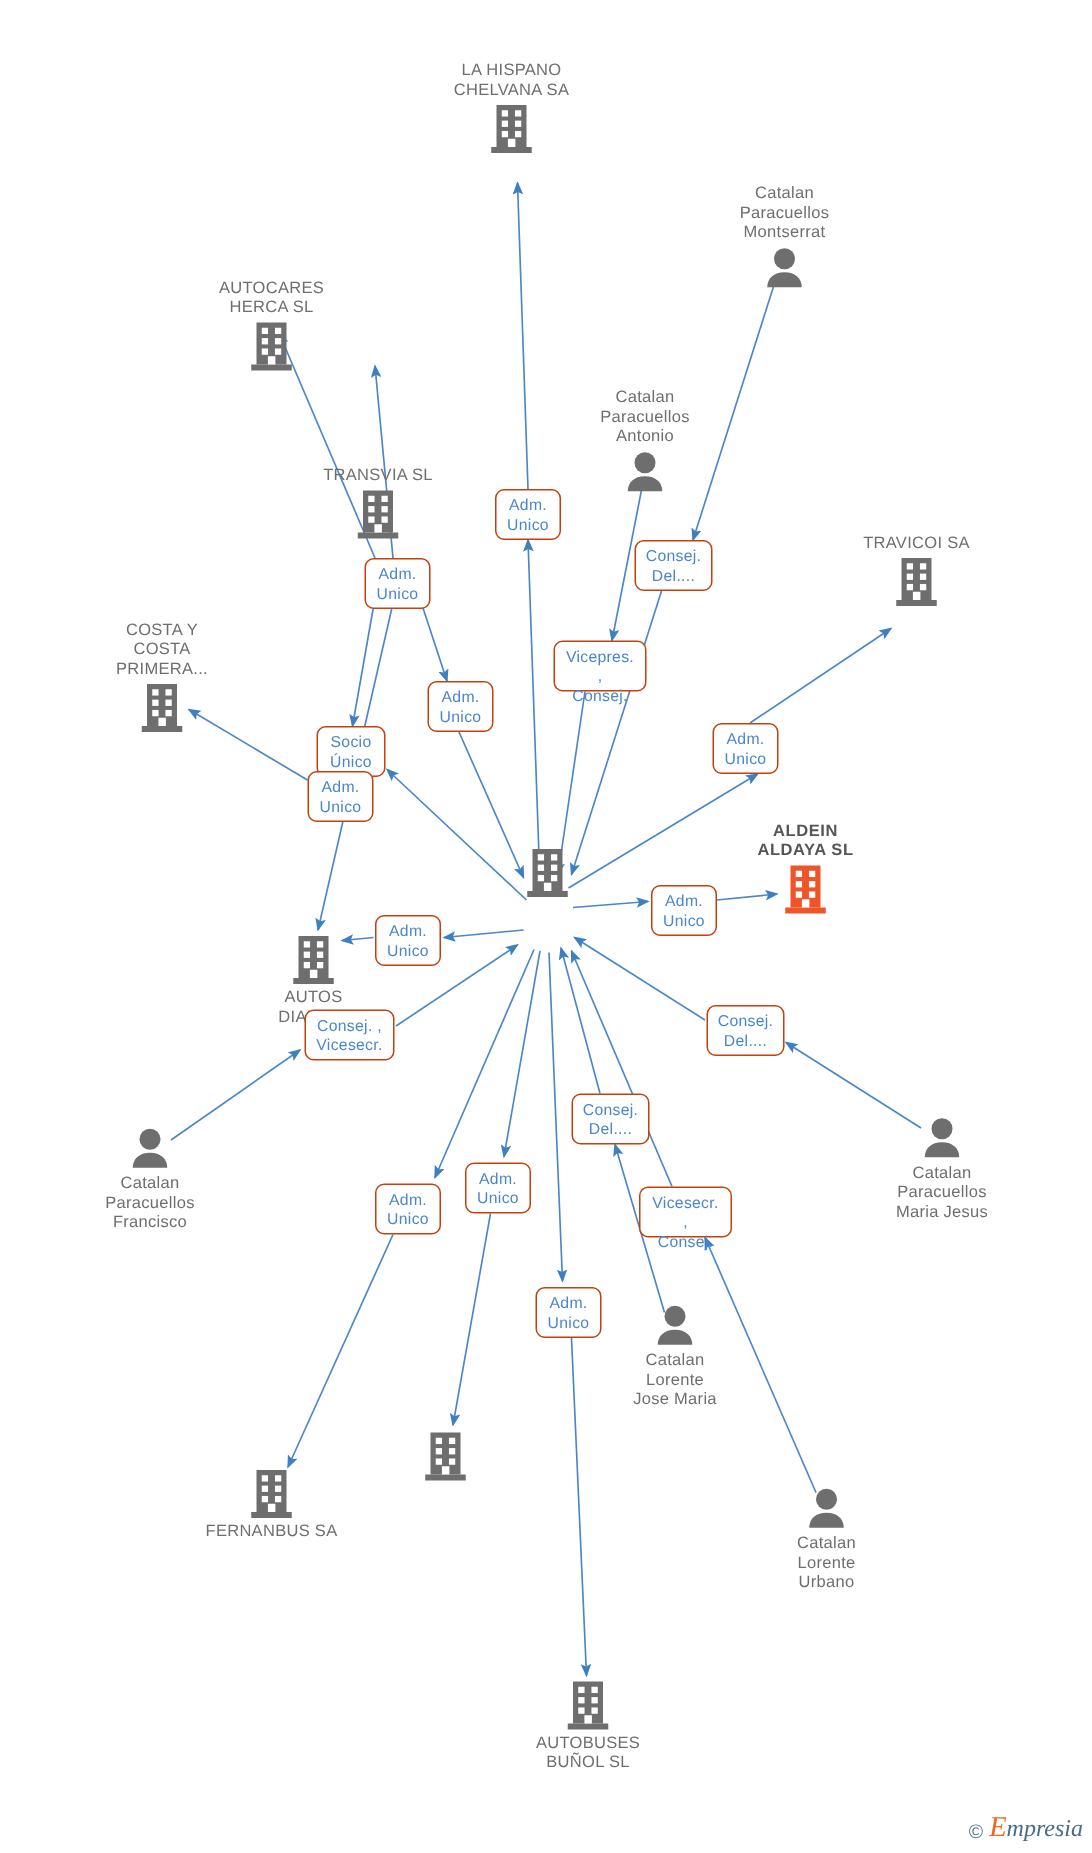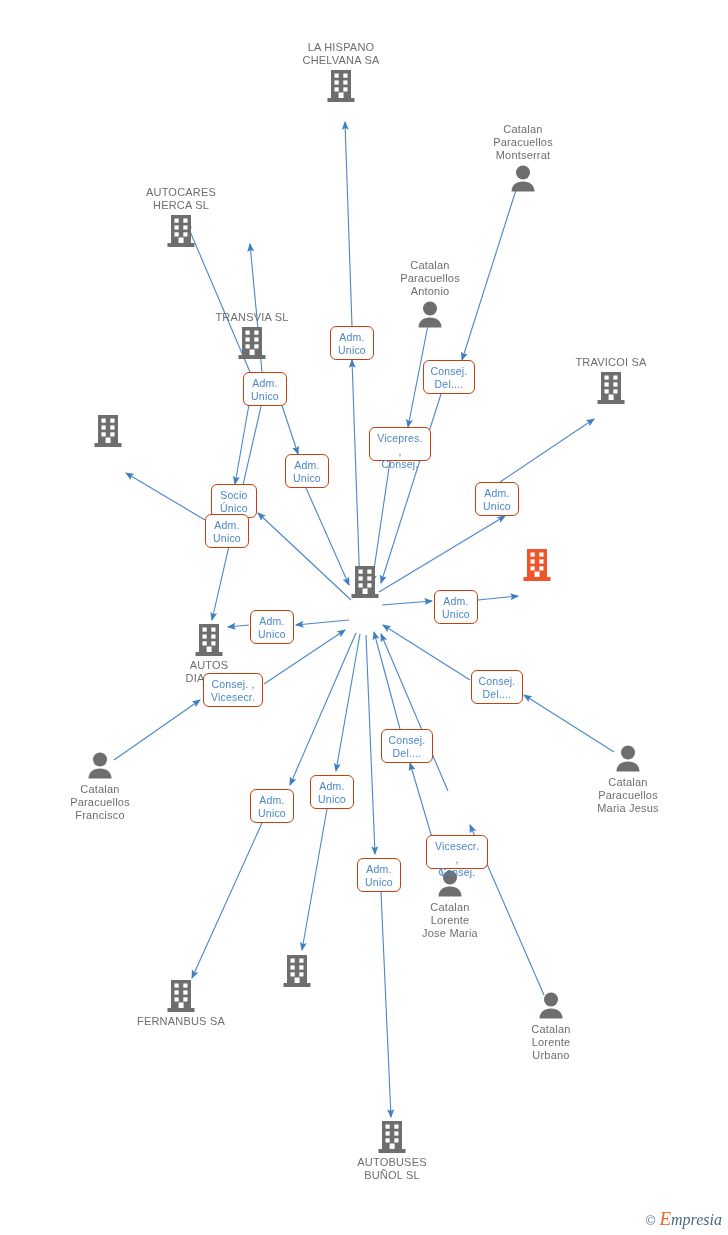--- a/index.html
+++ b/index.html
@@ -244,20 +244,23 @@
             <rect x="17.3" y="4.5" width="4.2" height="4.2" fill="#ffffff"></rect>
             <rect x="8.5" y="11.4" width="4.2" height="4.2" fill="#ffffff"></rect>
             <rect x="17.3" y="11.4" width="4.2" height="4.2" fill="#ffffff"></rect>
             <rect x="8.5" y="18.3" width="4.2" height="4.2" fill="#ffffff"></rect>
             <rect x="17.3" y="18.3" width="4.2" height="4.2" fill="#ffffff"></rect>
             <rect x="12.6" y="23.5" width="5" height="5.5" fill="#ffffff"></rect>
           </svg>
         </span>
       </div>
       <div class="node above" style="left: 108px; top: 414px;">
+        <div class="caption">COSTA Y
+COSTA
+PRIMERA...</div>
         <span class="glyph">
           <svg width="30" height="34" viewBox="0 0 30 34" xmlns="http://www.w3.org/2000/svg">
             <rect x="5" y="1" width="20" height="28" fill="#6e6e6e"></rect>
             <rect x="1.5" y="29" width="27" height="4" fill="#6e6e6e"></rect>
             <rect x="8.5" y="4.5" width="4.2" height="4.2" fill="#ffffff"></rect>
             <rect x="17.3" y="4.5" width="4.2" height="4.2" fill="#ffffff"></rect>
             <rect x="8.5" y="11.4" width="4.2" height="4.2" fill="#ffffff"></rect>
             <rect x="17.3" y="11.4" width="4.2" height="4.2" fill="#ffffff"></rect>
             <rect x="8.5" y="18.3" width="4.2" height="4.2" fill="#ffffff"></rect>
             <rect x="17.3" y="18.3" width="4.2" height="4.2" fill="#ffffff"></rect>
@@ -274,20 +277,22 @@
             <rect x="17.3" y="4.5" width="4.2" height="4.2" fill="#ffffff"></rect>
             <rect x="8.5" y="11.4" width="4.2" height="4.2" fill="#ffffff"></rect>
             <rect x="17.3" y="11.4" width="4.2" height="4.2" fill="#ffffff"></rect>
             <rect x="8.5" y="18.3" width="4.2" height="4.2" fill="#ffffff"></rect>
             <rect x="17.3" y="18.3" width="4.2" height="4.2" fill="#ffffff"></rect>
             <rect x="12.6" y="23.5" width="5" height="5.5" fill="#ffffff"></rect>
           </svg>
         </span>
       </div>
       <div class="node above highlight" style="left: 537px; top: 548px;">
+        <div class="caption">ALDEIN
+ALDAYA SL</div>
         <span class="glyph">
           <svg width="30" height="34" viewBox="0 0 30 34" xmlns="http://www.w3.org/2000/svg">
             <rect x="5" y="1" width="20" height="28" fill="#f0552a"></rect>
             <rect x="1.5" y="29" width="27" height="4" fill="#f0552a"></rect>
             <rect x="8.5" y="4.5" width="4.2" height="4.2" fill="#ffffff"></rect>
             <rect x="17.3" y="4.5" width="4.2" height="4.2" fill="#ffffff"></rect>
             <rect x="8.5" y="11.4" width="4.2" height="4.2" fill="#ffffff"></rect>
             <rect x="17.3" y="11.4" width="4.2" height="4.2" fill="#ffffff"></rect>
             <rect x="8.5" y="18.3" width="4.2" height="4.2" fill="#ffffff"></rect>
             <rect x="17.3" y="18.3" width="4.2" height="4.2" fill="#ffffff"></rect>
@@ -426,21 +431,21 @@
       <div class="chip" style="left: 434px; top: 590px; width: 44px; height: 34px;">Adm.
 Unico</div>
       <div class="chip" style="left: 250px; top: 610px; width: 44px; height: 34px;">Adm.
 Unico</div>
       <div class="chip" style="left: 203px; top: 673px; width: 60px; height: 34px;">Consej. ,
 Vicesecr.</div>
       <div class="chip" style="left: 471px; top: 670px; width: 52px; height: 34px;">Consej.
 Del....</div>
       <div class="chip" style="left: 381px; top: 729px; width: 52px; height: 34px;">Consej.
 Del....</div>
-      <div class="chip" style="left: 426px; top: 791px; width: 62px; height: 34px; margin-top: 44px;">Vicesecr. ,
+      <div class="chip" style="left: 426px; top: 791px; width: 62px; height: 34px;">Vicesecr. ,
 Consej.</div>
       <div class="chip" style="left: 250px; top: 789px; width: 44px; height: 34px;">Adm.
 Unico</div>
       <div class="chip" style="left: 310px; top: 775px; width: 44px; height: 34px;">Adm.
 Unico</div>
       <div class="chip" style="left: 357px; top: 858px; width: 44px; height: 34px;">Adm.
 Unico</div>
     </div>
 
   <div id="watermark">

